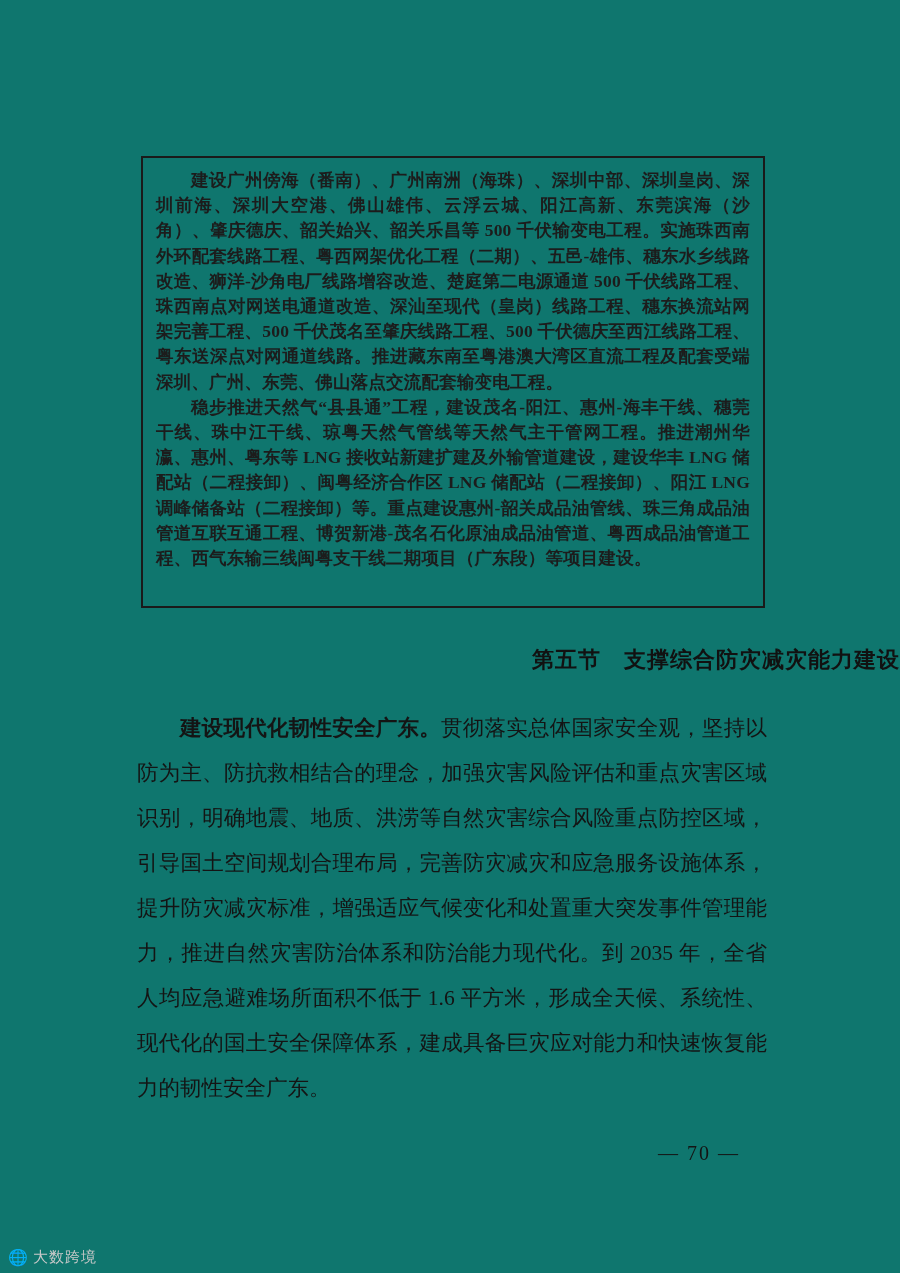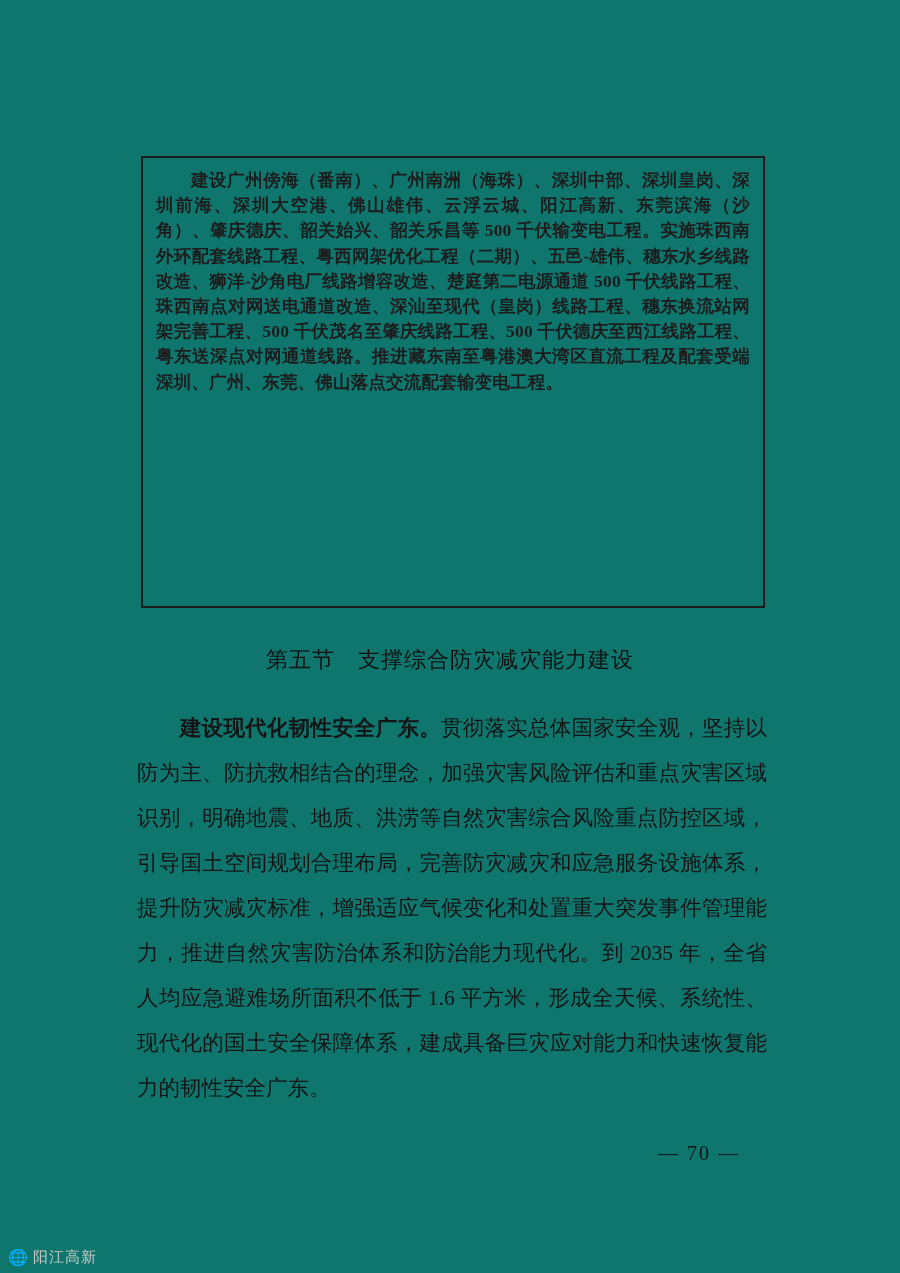--- a/index.html
+++ b/index.html
@@ -37,23 +37,23 @@
   }
   .box-p.indent { text-indent: 2em; }
   .box-p.subhead { text-indent: 2em; }
 
   
   .section-heading {
     position: absolute;
     top: 645px;
     left: 0;
     width: 100%;
-    text-align: center;
+    text-align: right;
     font-family: "Liberation Sans", "DejaVu Sans", sans-serif;
-    font-weight: normal;
+    font-weight: bold;
     font-size: 22px;
     color: #111;
     letter-spacing: 1px;
   }
 
   
   .body-paragraph {
     position: absolute;
     left: 137px;
     top: 706px;
@@ -101,26 +101,27 @@
     color: #c9c9c9;
   }
 </style>
 </head>
 <body>
 
 <div class="page">
 
   <div class="project-box">
     <p class="box-p indent">建设广州傍海（番南）、广州南洲（海珠）、深圳中部、深圳皇岗、深圳前海、深圳大空港、佛山雄伟、云浮云城、阳江高新、东莞滨海（沙角）、肇庆德庆、韶关始兴、韶关乐昌等 500 千伏输变电工程。实施珠西南外环配套线路工程、粤西网架优化工程（二期）、五邑-雄伟、穗东水乡线路改造、狮洋-沙角电厂线路增容改造、楚庭第二电源通道 500 千伏线路工程、珠西南点对网送电通道改造、深汕至现代（皇岗）线路工程、穗东换流站网架完善工程、500 千伏茂名至肇庆线路工程、500 千伏德庆至西江线路工程、粤东送深点对网通道线路。推进藏东南至粤港澳大湾区直流工程及配套受端深圳、广州、东莞、佛山落点交流配套输变电工程。</p>
+    <p class="box-p indent">稳步推进天然气“县县通”工程，建设茂名-阳江、惠州-海丰干线、穗莞干线、珠中江干线、琼粤天然气管线等天然气主干管网工程。推进潮州华瀛、惠州、粤东等 LNG 接收站新建扩建及外输管道建设，建设华丰 LNG 储配站（二程接卸）、闽粤经济合作区 LNG 储配站（二程接卸）、阳江 LNG 调峰储备站（二程接卸）等。重点建设惠州-韶关成品油管线、珠三角成品油管道互联互通工程、博贺新港-茂名石化原油成品油管道、粤西成品油管道工程、西气东输三线闽粤支干线二期项目（广东段）等项目建设。</p>
   </div>
 
   <h2 class="section-heading">第五节　支撑综合防灾减灾能力建设</h2>
 
   <p class="body-paragraph"><span class="lead-bold">建设现代化韧性安全广东。</span><span>贯彻落实总体国家安全观，坚持以防为主、防抗救相结合的理念，加强灾害风险评估和重点灾害区域识别，明确地震、地质、洪涝等自然灾害综合风险重点防控区域，引导国土空间规划合理布局，完善防灾减灾和应急服务设施体系，提升防灾减灾标准，增强适应气候变化和处置重大突发事件管理能力，推进自然灾害防治体系和防治能力现代化。到 2035 年，全省人均应急避难场所面积不低于 1.6 平方米，形成全天候、系统性、现代化的国土安全保障体系，建成具备巨灾应对能力和快速恢复能力的韧性安全广东。</span></p>
 
   <div class="page-number">— 70 —</div>
 
   <div class="watermark">
     <span class="wm-icon">🌐</span>
-    <span>阳江高新</span>
+    <span>大数跨境</span>
   </div>
 
 </div>
 
 </body></html>

